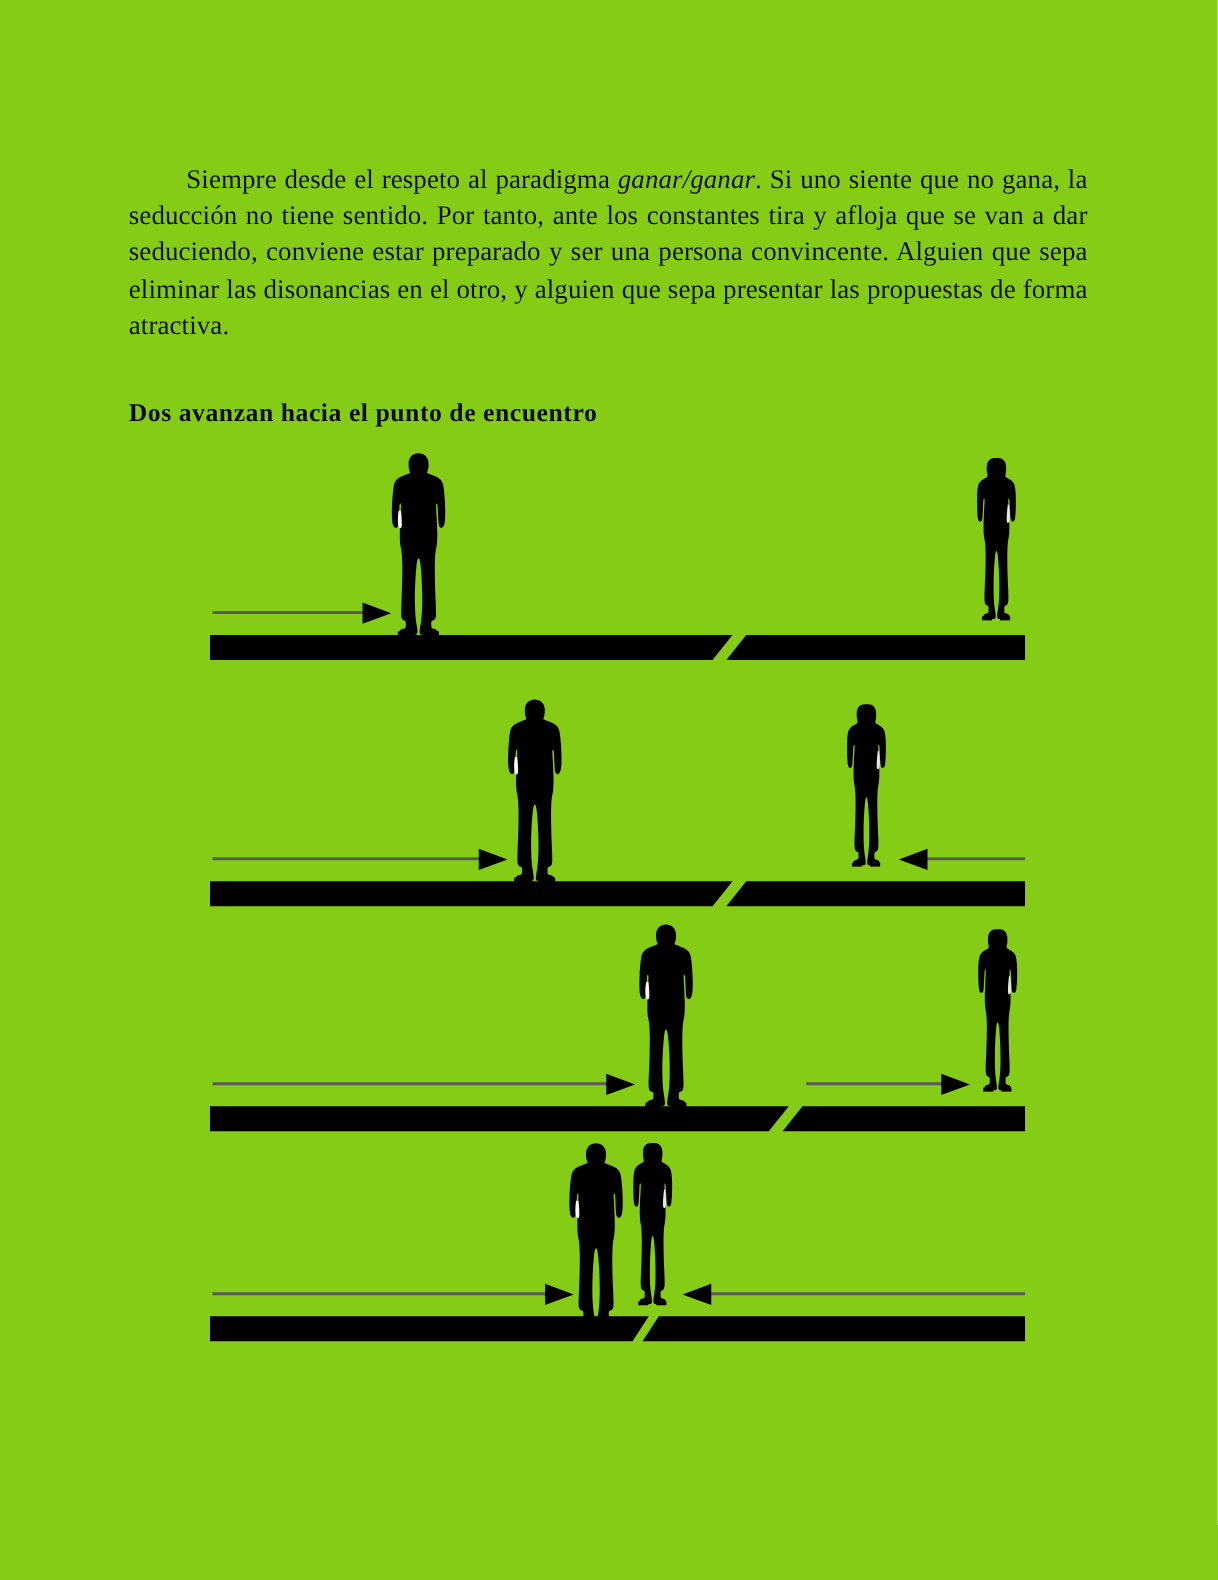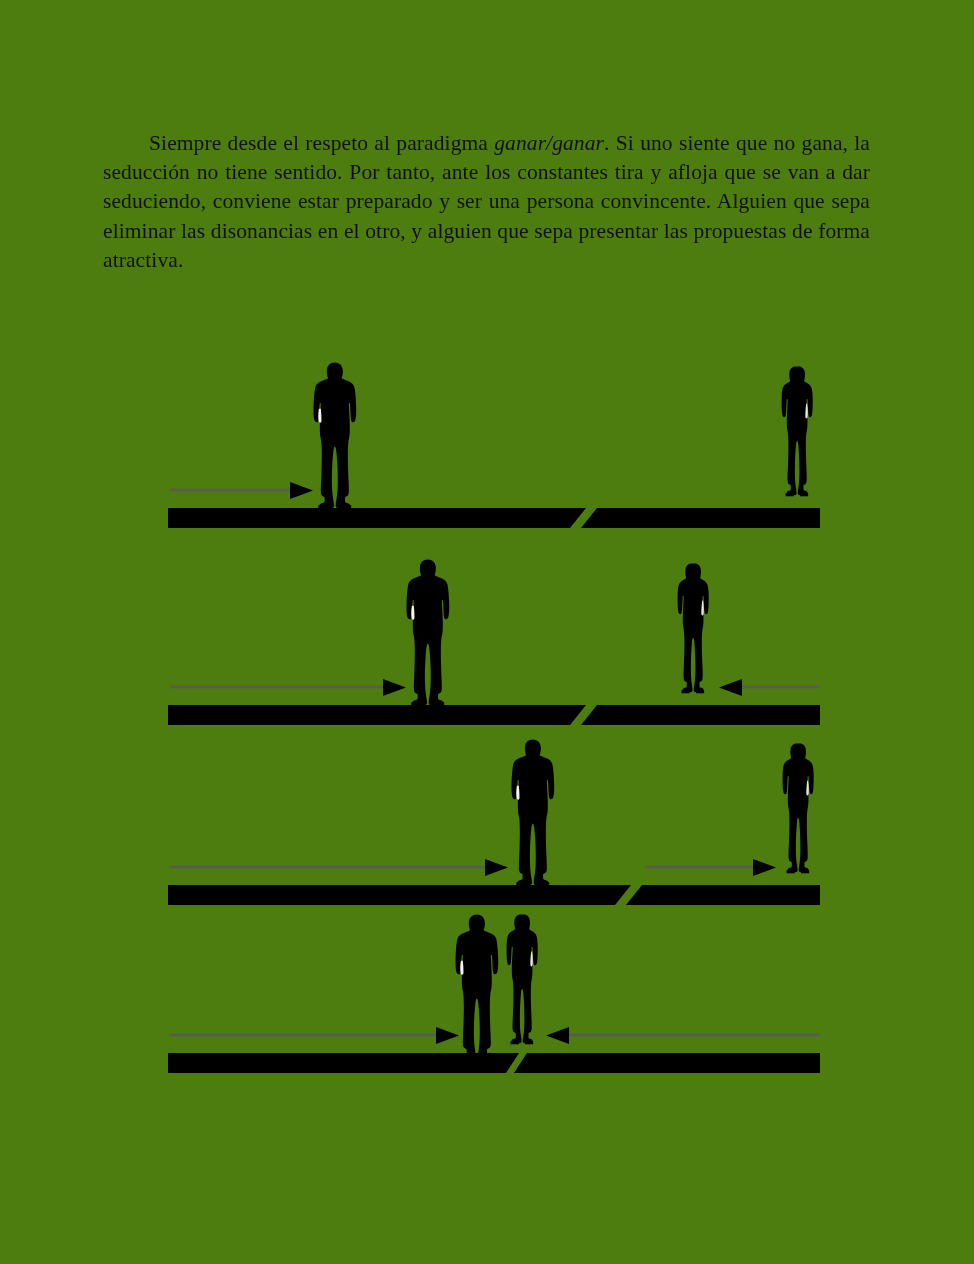--- a/index.html
+++ b/index.html
@@ -14,21 +14,21 @@
     font-family: "Liberation Serif", "DejaVu Serif", serif;
     color: #000000;
     overflow: hidden;
   }
 
   .page {
     position: absolute;
     left: 0; top: 0;
     width: 974px;
     height: 1264px;
-    background: #4d7c0f;
+    background: #84cc16;
   }
 
   
   .para {
     position: absolute;
     font-size: 21.5px;
     line-height: 1.365;
     text-align: justify;
     color: #111111;
     letter-spacing: 0.1px;
@@ -72,20 +72,21 @@
     display: block;
   }
 </style>
 </head>
 <body>
 
 <div class="page">
 
   <p class="para" id="intro-paragraph"><span>Siempre desde el respeto al paradigma </span><span class="ital">ganar/ganar</span><span>. Si uno siente que no gana, la seducción no tiene sentido. Por tanto, ante los constantes tira y afloja que se van a dar seduciendo, conviene estar preparado y ser una persona convincente. Alguien que sepa eliminar las disonancias en el otro, y alguien que sepa presentar las propuestas de forma atractiva.</span></p>
 
+  <h2 id="section-heading">Dos avanzan hacia el punto de encuentro</h2>
 
   <div id="diagram">
     <svg width="974" height="730" viewBox="0 0 974 730" xmlns="http://www.w3.org/2000/svg">
       <defs>
 
         <g id="fig-man">
           <path d="M20.5 0.5 C16.3 0.5 13.4 3.3 13.1 7.6 C12.9 10.6 13.3 13.3 14.3 15.3
                    C12.6 16.2 10.2 17.0 7.6 18.1 C4.4 19.5 2.6 21.4 2.0 24.6
                    C1.2 29.0 0.7 35.4 0.5 42.0 C0.35 47.0 0.5 51.2 1.1 54.0
                    C1.5 55.9 2.4 57.0 3.6 56.9 C4.6 56.8 5.2 55.9 5.4 54.2

